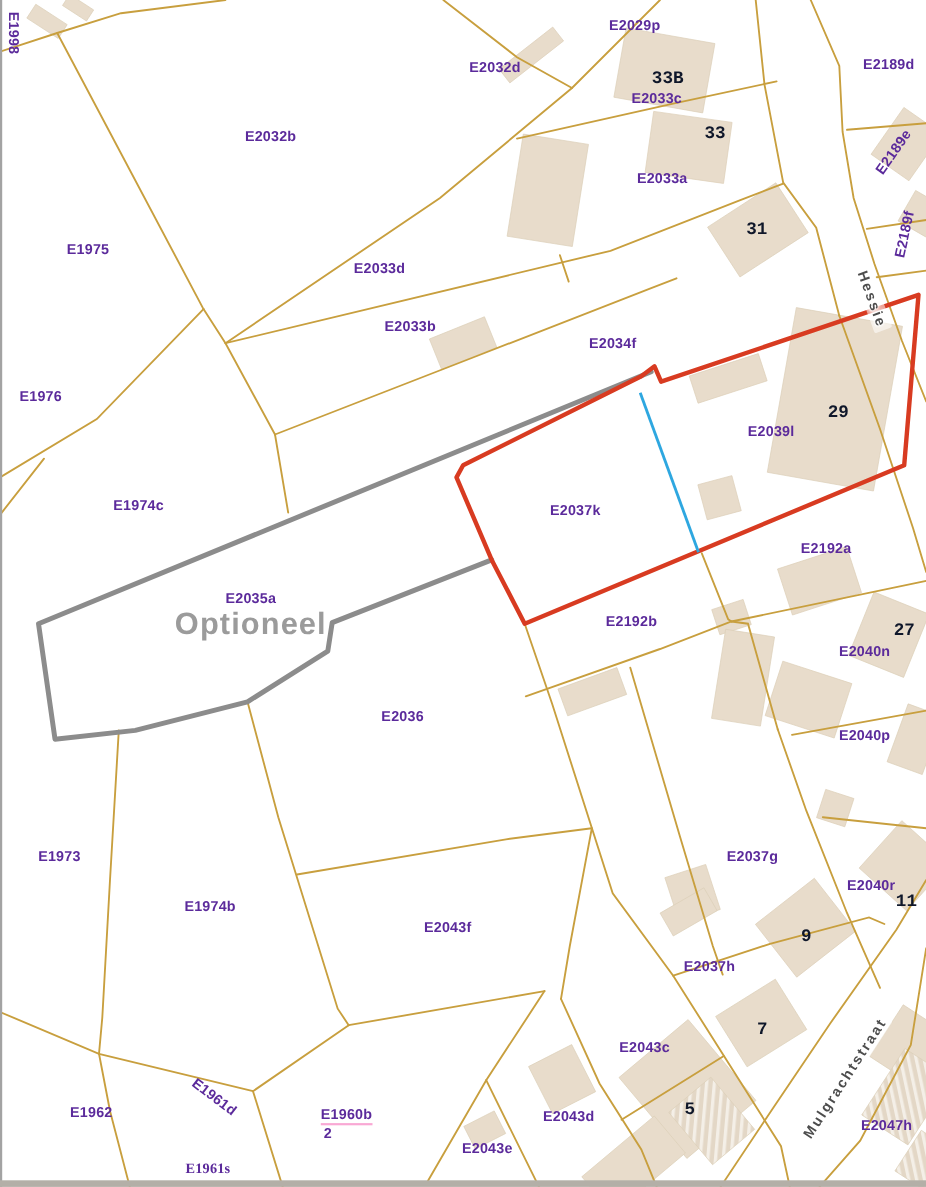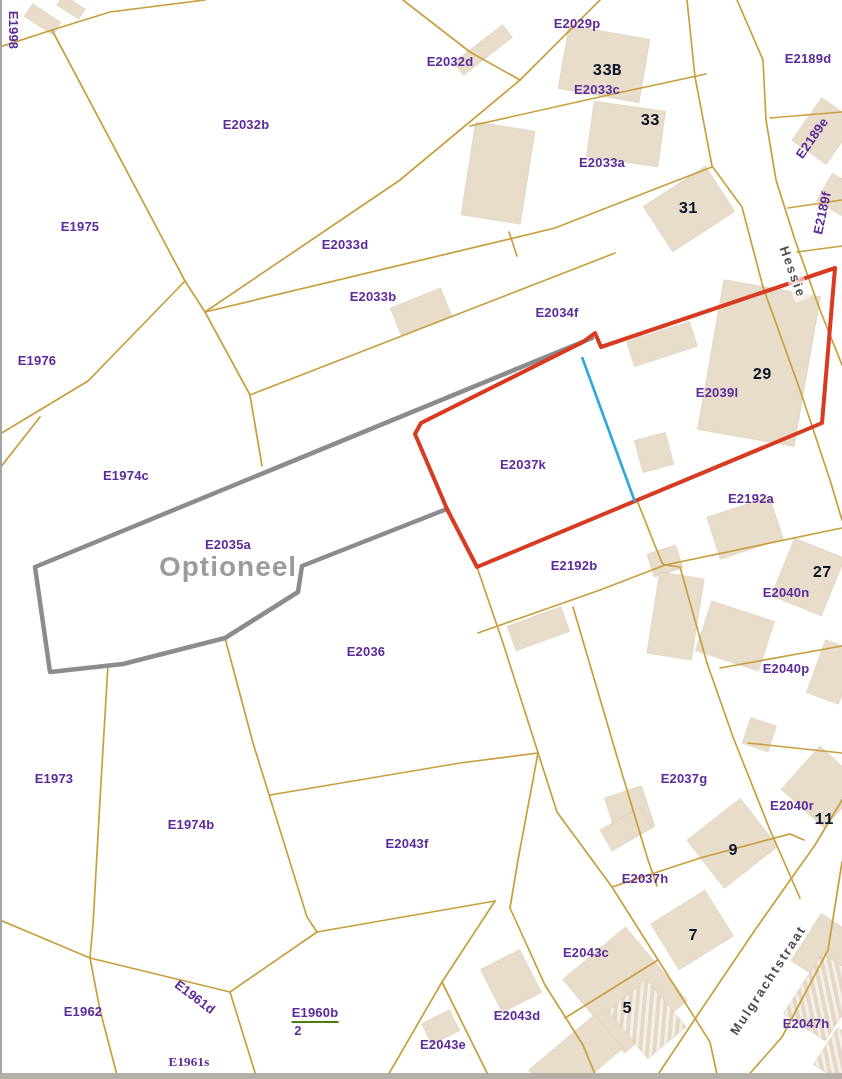--- a/index.html
+++ b/index.html
@@ -11,21 +11,21 @@
   .edge-left{position:absolute;left:0;top:0;width:2px;height:1079px;background:#a3a3a3;}
   .edge-bottom{position:absolute;left:0;bottom:0;width:842px;height:6px;background:#b3afa7;}
   #labels{position:absolute;left:0;top:0;width:842px;height:1079px;}
   .lbl{
     position:absolute;white-space:nowrap;transform:translate(-50%,-50%);
     pointer-events:none;
   }
   .lbl.parcel{
     color:#5b2a9b;font-size:13px;font-weight:bold;letter-spacing:0.2px;
   }
-  .lbl.parcel.u{border-bottom:2px solid #4d7c0f;padding-bottom:1px;}
+  .lbl.parcel.u{border-bottom:2px solid #f9a8d4;padding-bottom:1px;}
   .lbl.house{
     color:#0f172a;font-family:Liberation Mono, monospace;
     font-size:16px;font-weight:bold;text-align:center;
   }
   .lbl.street{
     color:#4d4d4d;font-size:13px;font-weight:bold;letter-spacing:2px;
     text-shadow:0 0 3px #fff,0 0 3px #fff,0 0 5px #fff,1px 1px 2px #fff,-1px -1px 2px #fff;
     background:rgba(255,255,255,0.55);padding:1px 3px;border-radius:2px;
   }
   .lbl.note{
@@ -148,22 +148,22 @@
       <div class="lbl parcel" style="left: 246px; top: 124px;">E2032b</div>
       <div class="lbl parcel" style="left: 602px; top: 162px;">E2033a</div>
       <div class="lbl parcel" style="left: 808px; top: 58px;">E2189d</div>
       <div class="lbl parcel" style="left: 812px; top: 138px; transform: translate(-50%, -50%) rotate(-55deg);">E2189e</div>
       <div class="lbl parcel" style="left: 822px; top: 213px; transform: translate(-50%, -50%) rotate(-78deg);">E2189f</div>
       <div class="lbl parcel" style="left: 80px; top: 226px;">E1975</div>
       <div class="lbl parcel" style="left: 345px; top: 244px;">E2033d</div>
       <div class="lbl parcel" style="left: 373px; top: 296px;">E2033b</div>
       <div class="lbl parcel" style="left: 557px; top: 312px;">E2034f</div>
       <div class="lbl parcel" style="left: 37px; top: 360px;">E1976</div>
-      <div class="lbl parcel" style="left: 701px; top: 392px; margin-left: 16px;">E2039l</div>
-      <div class="lbl parcel" style="left: 126px; top: 475px;">E1974c</div>
+      <div class="lbl parcel" style="left: 701px; top: 392px;">E2039l</div>
+      <div class="lbl parcel" style="left: 126px; top: 459px;">E1974c</div>
       <div class="lbl parcel" style="left: 523px; top: 464px;">E2037k</div>
       <div class="lbl parcel" style="left: 751px; top: 498px;">E2192a</div>
       <div class="lbl parcel" style="left: 228px; top: 544px;">E2035a</div>
       <div class="lbl parcel" style="left: 574px; top: 565px;">E2192b</div>
       <div class="lbl parcel" style="left: 768px; top: 592px; padding-left: 36px;">E2040n</div>
       <div class="lbl parcel" style="left: 366px; top: 651px;">E2036</div>
       <div class="lbl parcel" style="left: 786px; top: 668px;">E2040p</div>
       <div class="lbl parcel" style="left: 684px; top: 778px;">E2037g</div>
       <div class="lbl parcel" style="left: 54px; top: 778px;">E1973</div>
       <div class="lbl parcel" style="left: 792px; top: 805px;">E2040r</div>

